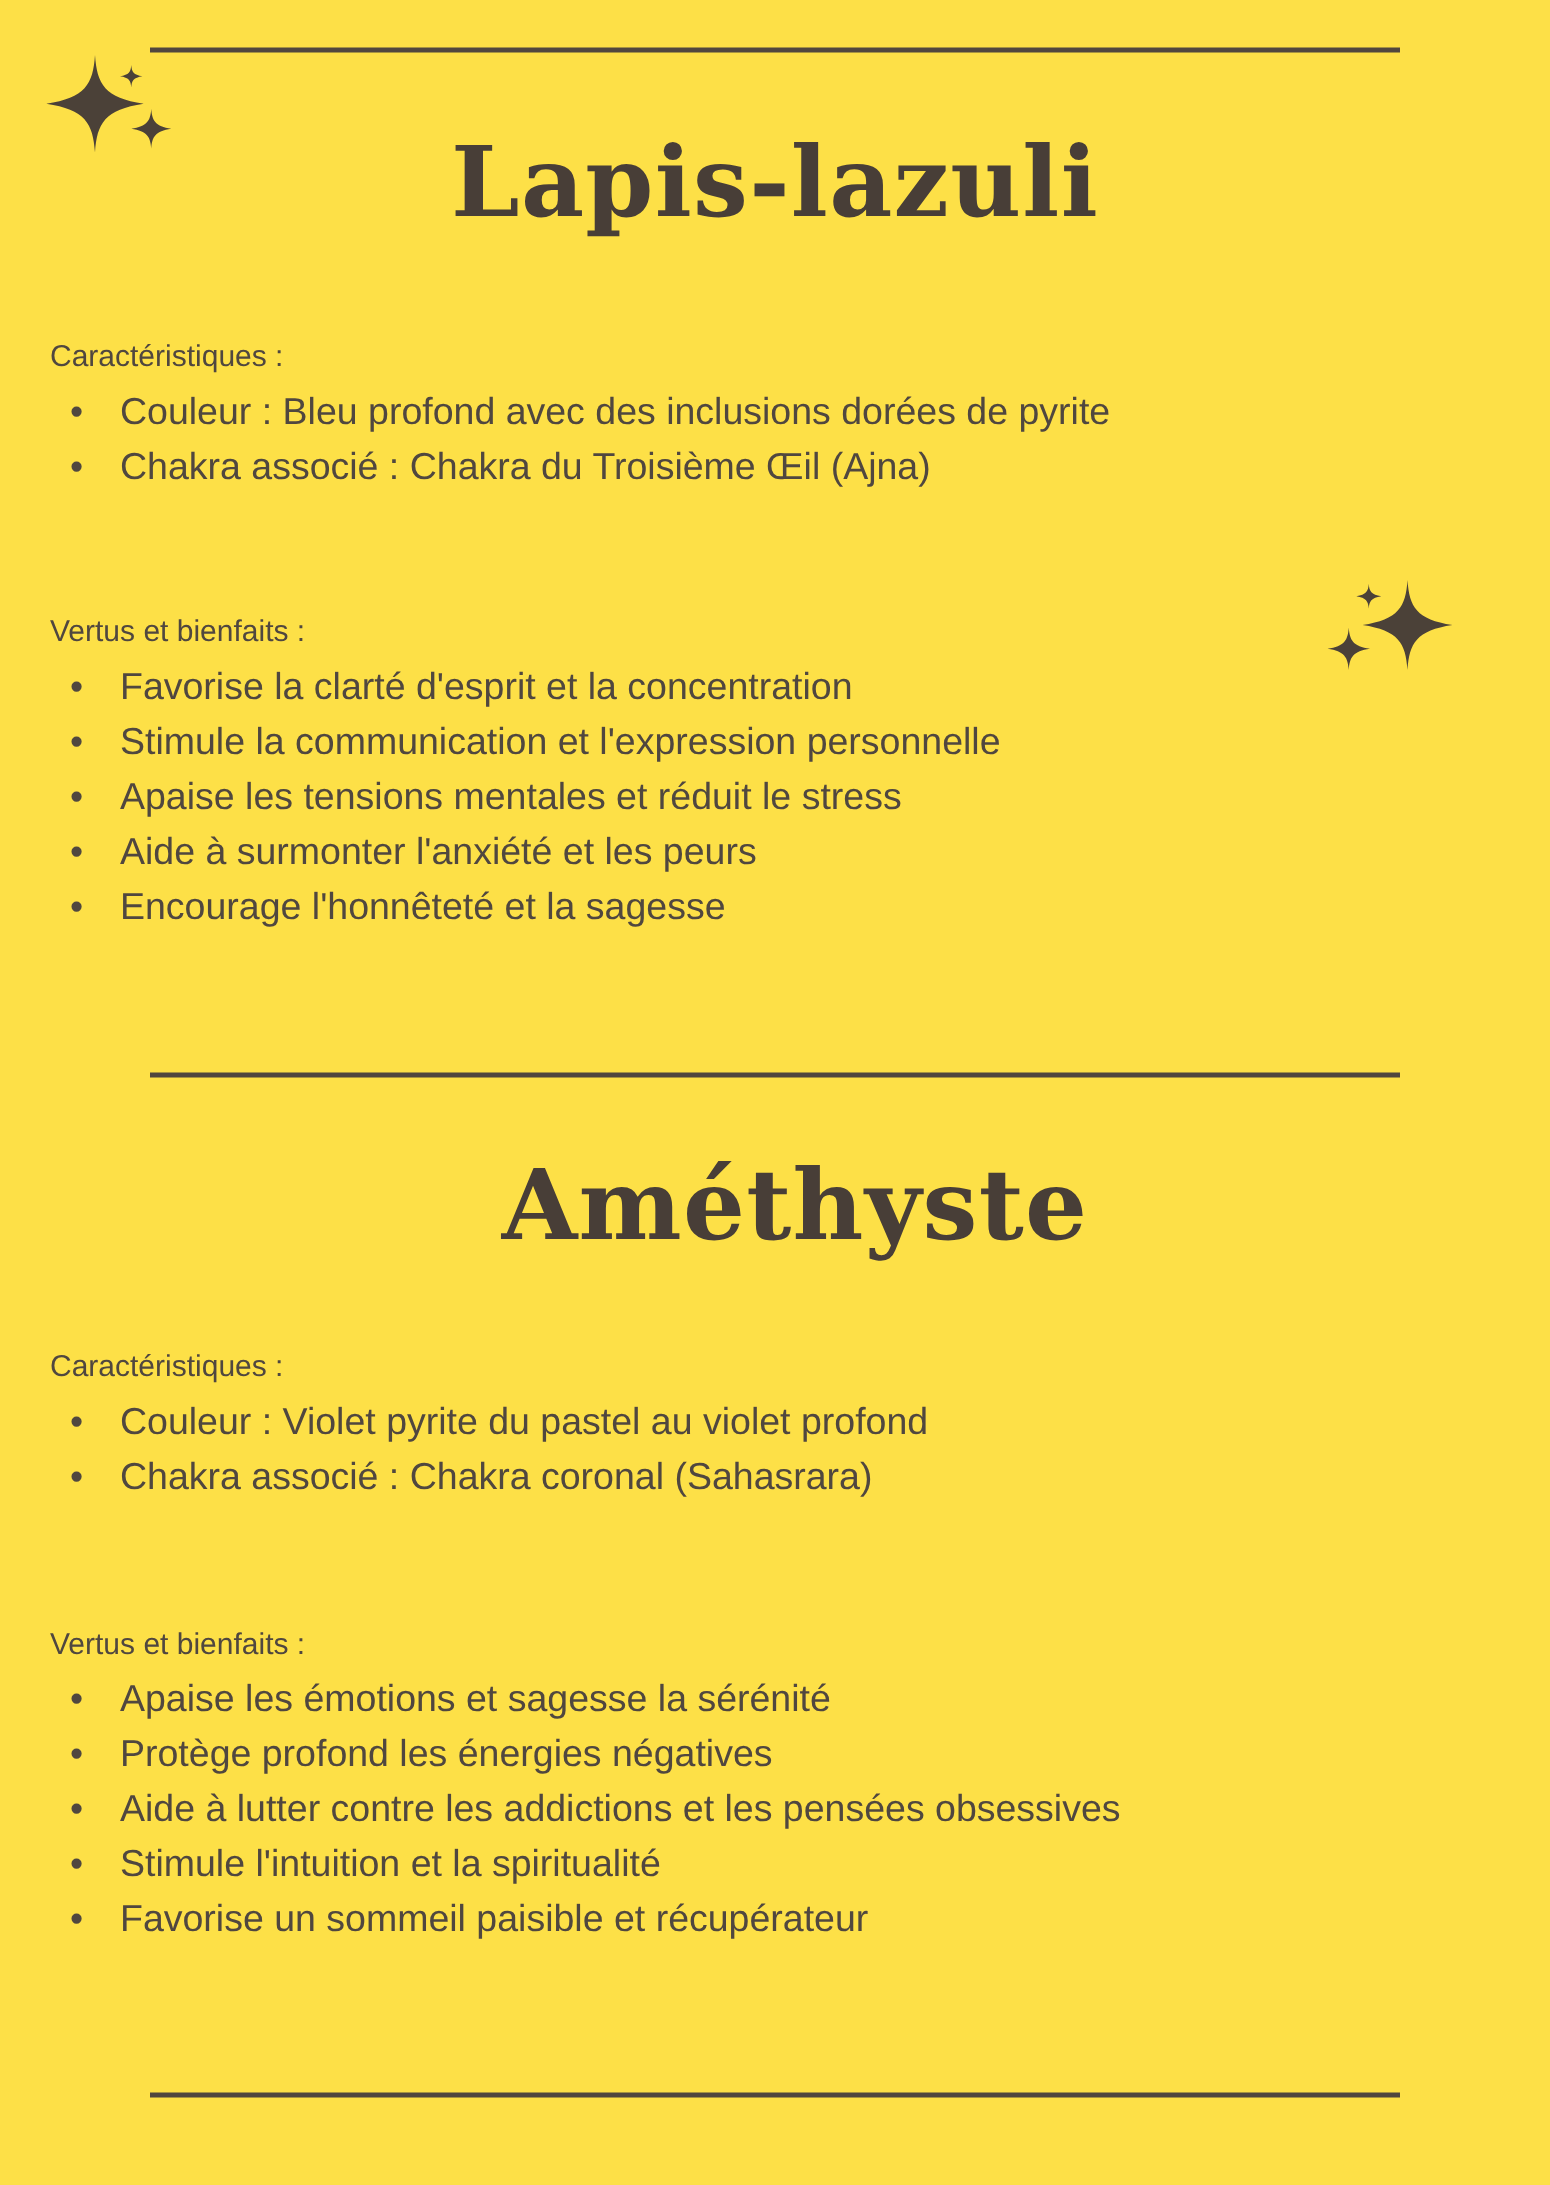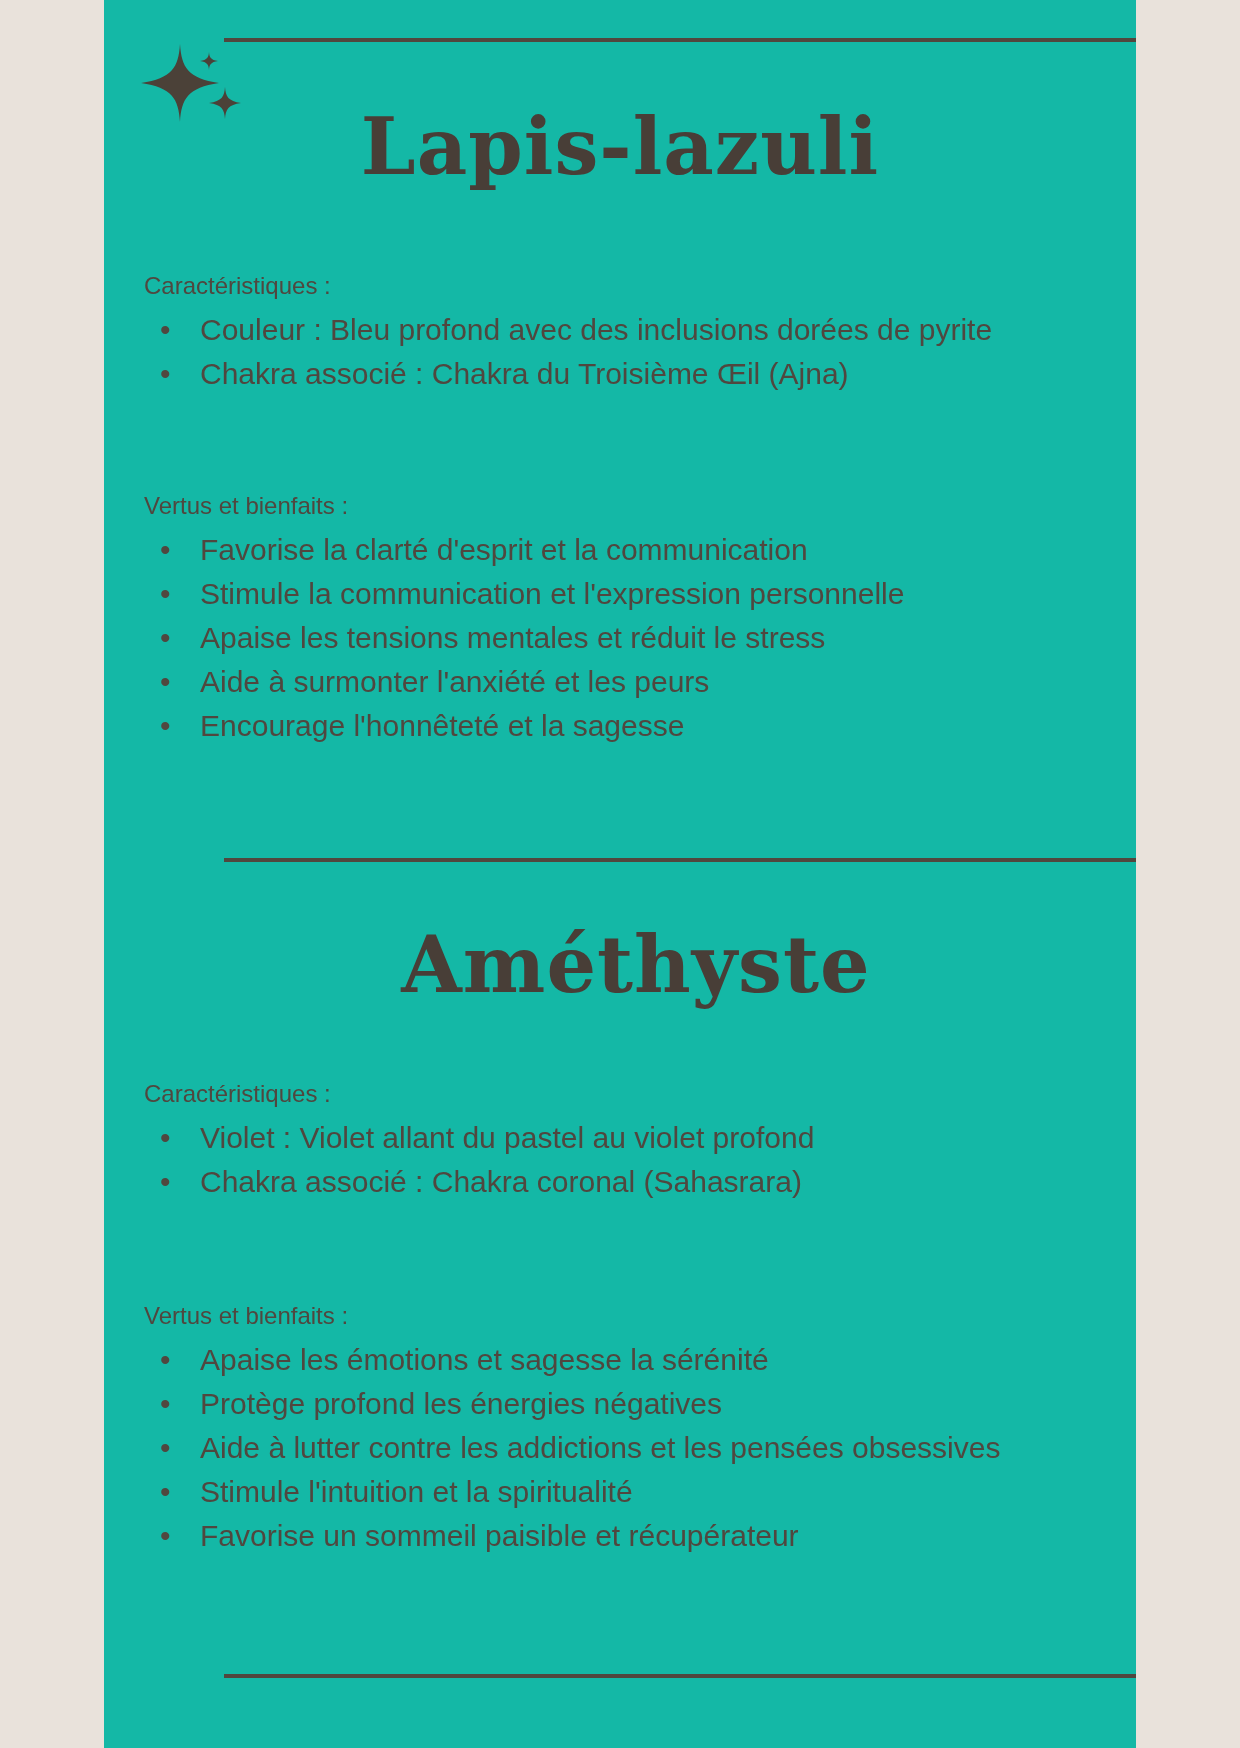--- a/index.html
+++ b/index.html
@@ -1,21 +1,21 @@
 <!DOCTYPE html>
 <html><head>
 <meta charset="utf-8">
 <style>
   html, body { margin: 0; padding: 0; background: #e9e2db; }
   .page {
     position: relative;
-    width: 1032px;
+    width: 1240px;
     height: 1748px;
     margin: 0 auto;
-    background: #14b8a6;
+    background: #fde047;
     font-family: "Liberation Sans", sans-serif;
     color: #50473f;
     overflow: hidden;
   }
   .rule {
     position: absolute;
     left: 120px;
     width: 1000px;
     height: 4px;
     background: #51473e;
@@ -117,21 +117,21 @@
     <use href="#star4" x="34" y="6" width="72" height="72"></use>
     <use href="#star4" x="29" y="9" width="20" height="20"></use>
     <use href="#star4" x="6" y="44" width="34" height="34"></use>
   </svg>
 
   <div class="block block-2">
     <div class="block-heading">Vertus et bienfaits :</div>
     <ul class="bullet-list">
       <li>
         <span class="bullet">•</span>
-        <span>Favorise la clarté d'esprit et la communication</span>
+        <span>Favorise la clarté d'esprit et la concentration</span>
       </li>
       <li>
         <span class="bullet">•</span>
         <span>Stimule la communication et l'expression personnelle</span>
       </li>
       <li>
         <span class="bullet">•</span>
         <span>Apaise les tensions mentales et réduit le stress</span>
       </li>
       <li>
@@ -147,21 +147,21 @@
 
   <div class="rule rule-middle"></div>
 
   <h1 class="title title-2">Améthyste</h1>
 
   <div class="block block-3">
     <div class="block-heading">Caractéristiques :</div>
     <ul class="bullet-list">
       <li>
         <span class="bullet">•</span>
-        <span>Violet : Violet allant du pastel au violet profond</span>
+        <span>Couleur : Violet pyrite du pastel au violet profond</span>
       </li>
       <li>
         <span class="bullet">•</span>
         <span>Chakra associé : Chakra coronal (Sahasrara)</span>
       </li>
     </ul>
   </div>
 
   <div class="block block-4">
     <div class="block-heading">Vertus et bienfaits :</div>

